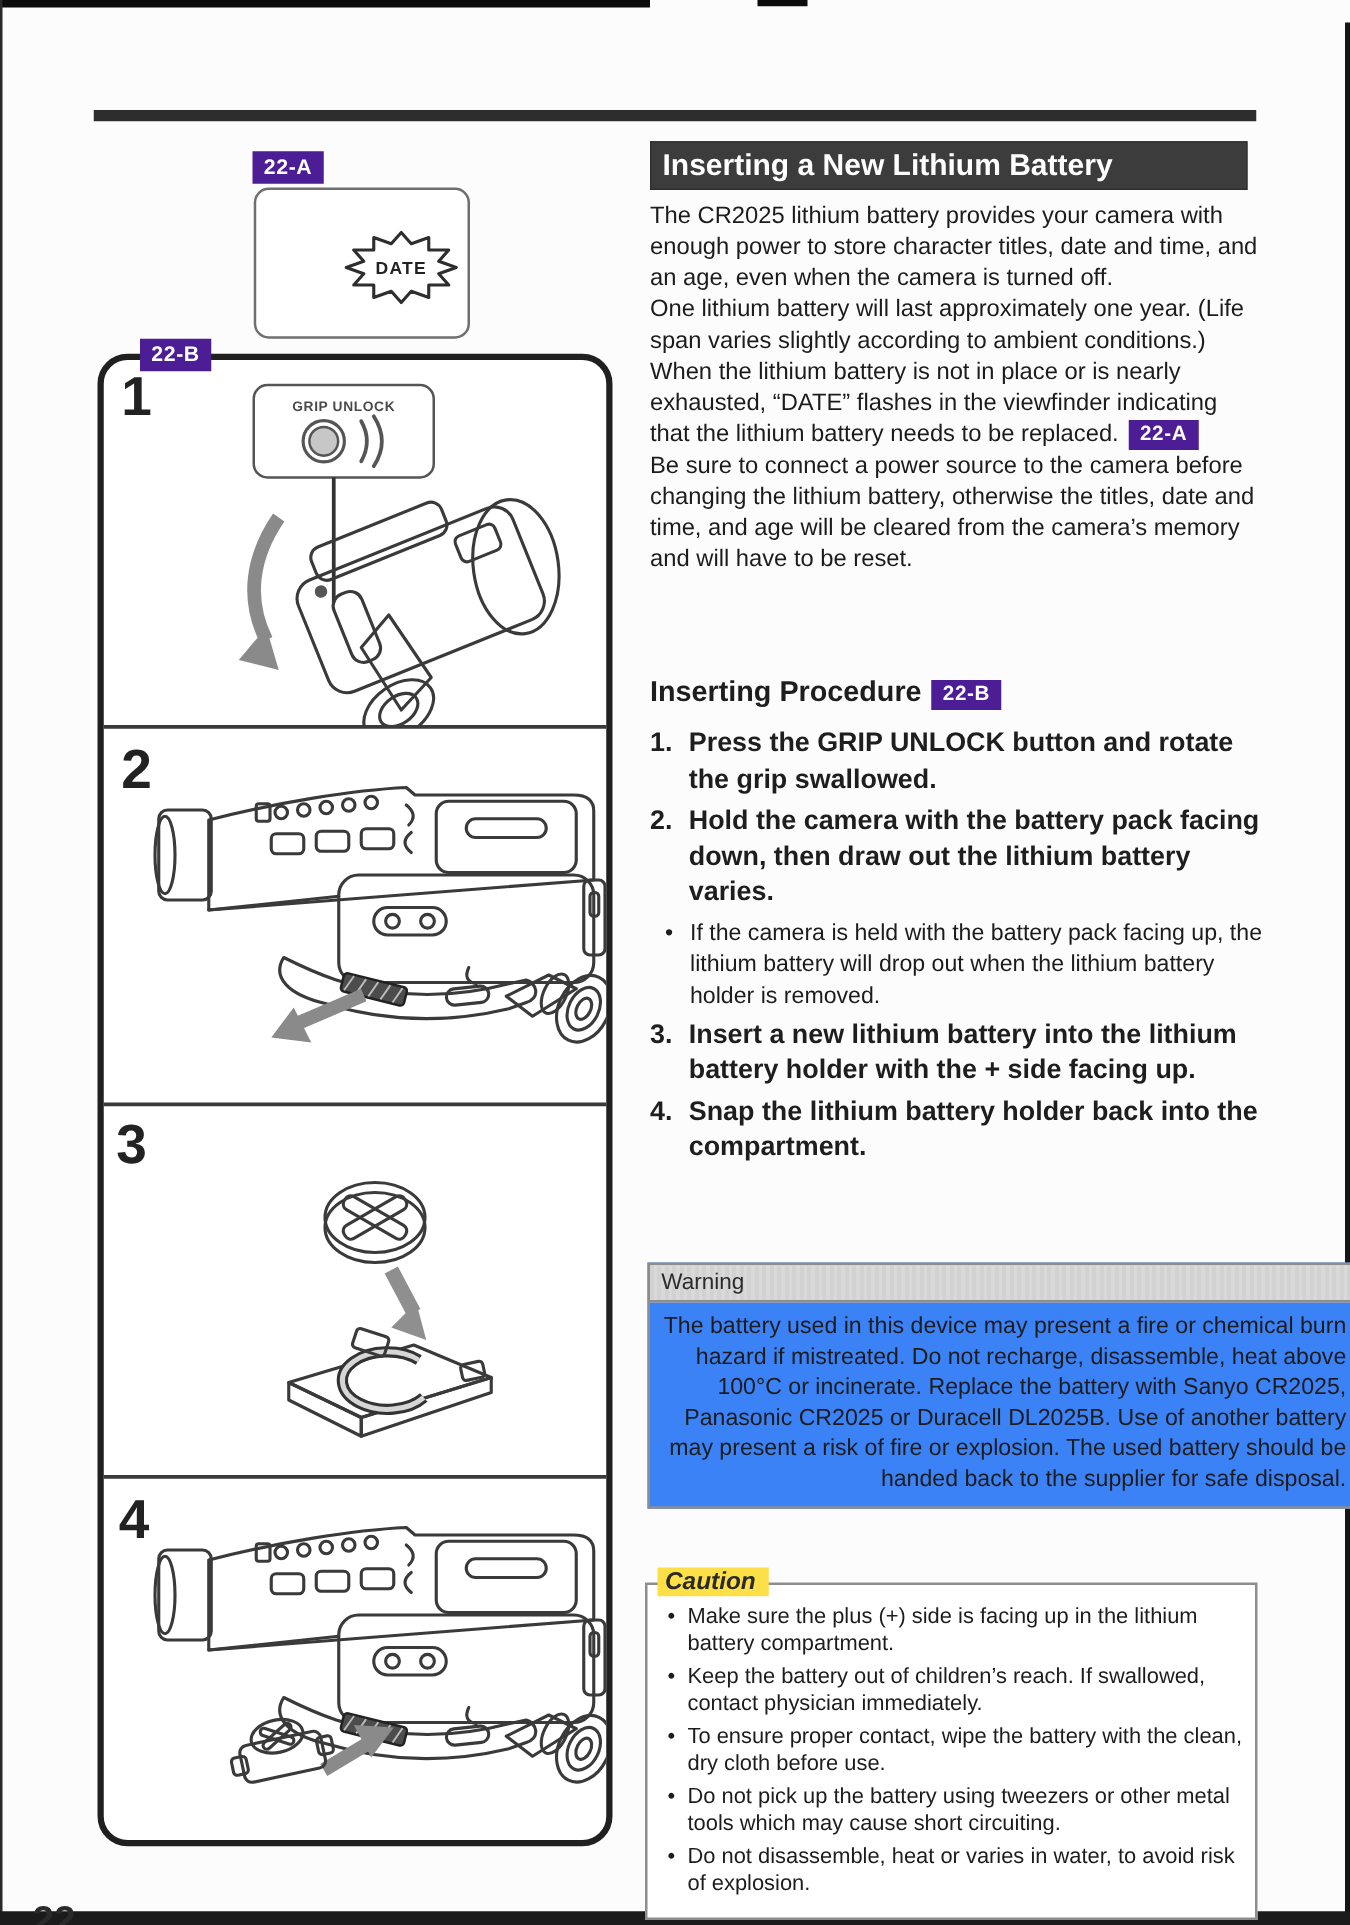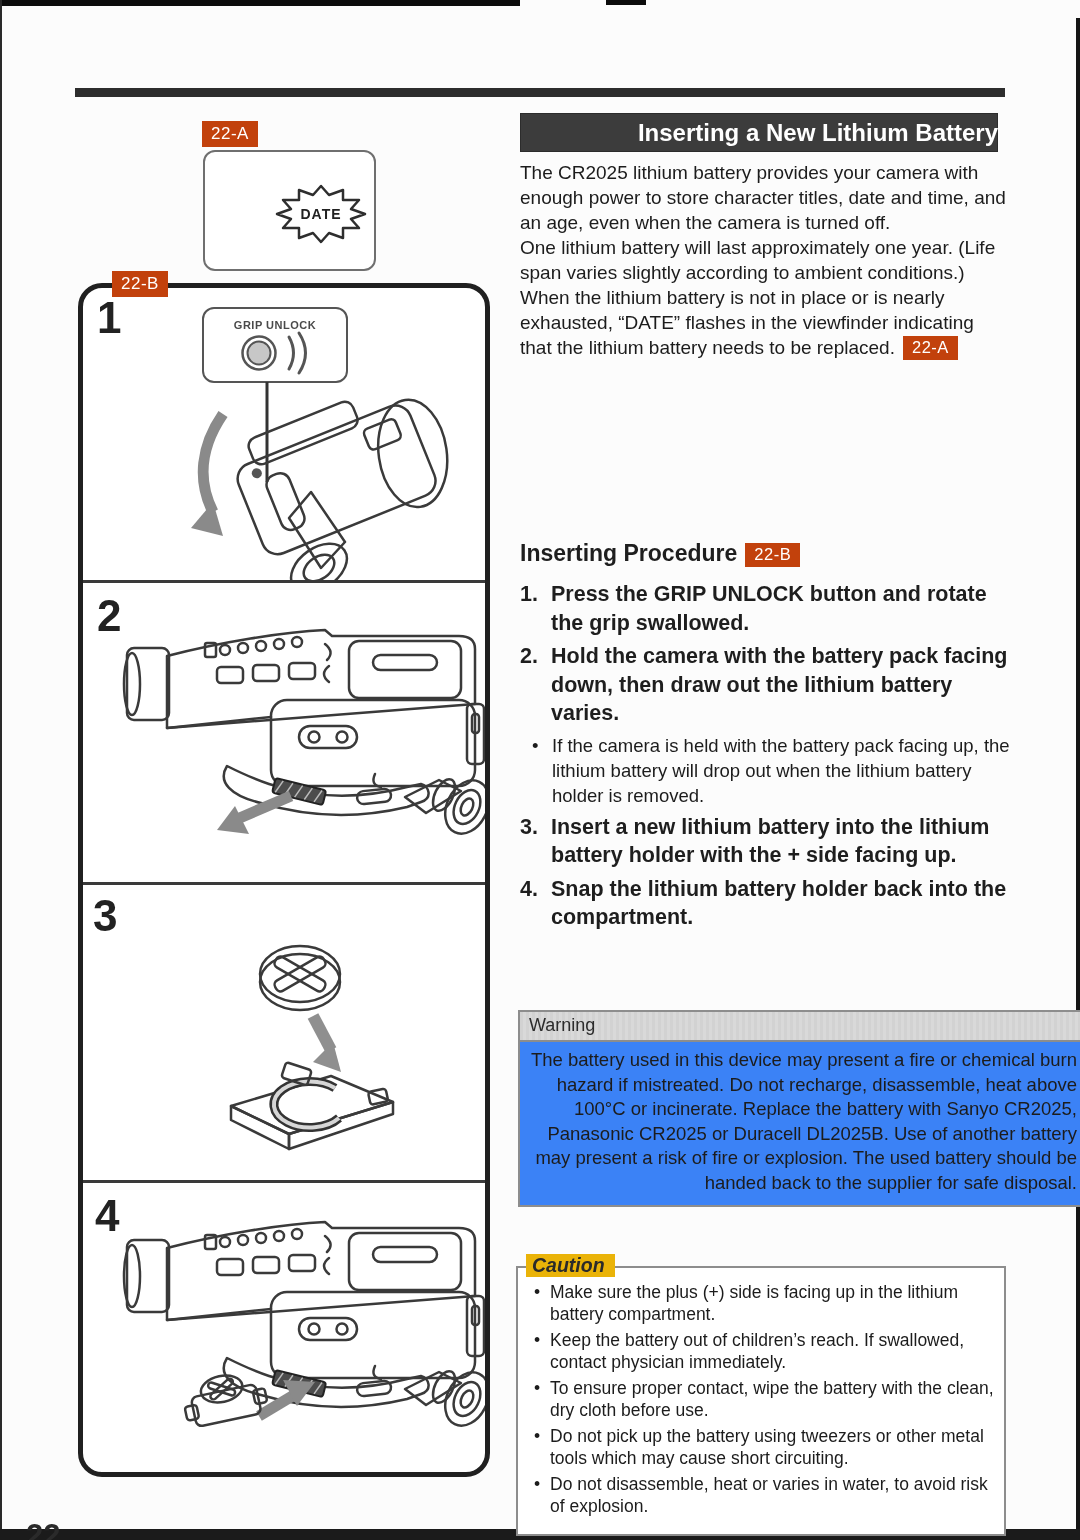--- a/index.html
+++ b/index.html
@@ -11,21 +11,21 @@
   
   .edge-top{position:absolute;left:0;top:0;width:520px;height:6px;background:#0c0c0c;}
   .edge-top-dash{position:absolute;left:606px;top:0;width:40px;height:5px;background:#0c0c0c;}
   .edge-left{position:absolute;left:0;top:0;width:2px;height:1540px;background:#2a2a2a;}
   .edge-right{position:absolute;left:1076px;top:18px;width:4px;height:1522px;background:#151515;}
   .edge-bottom{position:absolute;left:0;top:1529px;width:1080px;height:11px;background:#1b1b1b;}
   .top-rule{position:absolute;left:75px;top:88px;width:930px;height:9px;background:#2d2d2d;}
 
   
   .badge{
-    display:inline-block;background:#c2410c;color:#fff;font-weight:normal;
+    display:inline-block;background:#4c1d95;color:#fff;font-weight:bold;
     font-size:17px;line-height:21px;padding:2px 9px 3px;letter-spacing:.5px;
   }
   .badge-a{position:absolute;left:202px;top:121px;}
   .badge-b{position:absolute;left:112px;top:271px;z-index:3;}
   .badge-inline{margin-left:8px;font-size:16.5px;vertical-align:1px;padding:1px 9px 2px;}
 
   
   .vf-box{
     position:absolute;left:203px;top:150px;width:169px;height:117px;
     border:2px solid #6f6f6f;border-radius:12px;background:#fff;overflow:hidden;
@@ -44,21 +44,20 @@
   .fig-svg{position:absolute;left:0;}
   .s1{top:8px}.s2{top:296px}.s3{top:598px}.s4{top:896px}
 
   
   .page-num{position:absolute;left:26px;top:1478px;font-weight:bold;font-size:31px;color:#2a2a2a;margin-top:40px;}
 
   
   .title-bar{
     position:absolute;left:520px;top:113px;width:478px;height:39px;background:#3c3c3c;
     box-shadow:0 0 0 1px #2c2c2c inset;
-    text-align:right;
   }
   .title-bar span{color:#fff;font-weight:bold;font-size:24px;line-height:39px;padding-left:10px;display:block;}
   .intro{position:absolute;left:520px;top:160px;width:490px;}
   .intro p{margin:0;font-size:19px;line-height:25px;color:#1c1c1c;}
   .proc-head{position:absolute;left:520px;top:540px;width:490px;font-weight:bold;font-size:23px;color:#1e1e1e;}
   .steps{position:absolute;left:520px;top:580px;width:492px;}
   .step{display:flex;font-weight:bold;font-size:21.5px;line-height:28.5px;color:#1e1e1e;margin-bottom:5px;}
   .step .num{flex:0 0 31px;}
   .note{display:flex;font-size:18.5px;line-height:25px;font-weight:normal;color:#1c1c1c;margin:1px 0 5px 12px;}
   .note .nb{flex:0 0 20px;}
@@ -72,21 +71,21 @@
     padding:3px 9px 4px;
     background-image:repeating-linear-gradient(90deg,#d2d2d2 0 3px,#d9d9d9 3px 6px);
   }
   .warning-body{padding:6px 9px 10px;font-size:18.5px;line-height:24.5px;color:#1c1c1c;text-align:right;}
 
   .caution-box{
     position:absolute;left:516px;top:1266px;width:490px;border:2px solid #8d8d8d;
     background:#fff;box-sizing:border-box;padding:14px 8px 12px 6px;
   }
   .caution-legend{
-    position:absolute;left:8px;top:-14px;background:#eab308;padding:0 10px 0 6px;
+    position:absolute;left:8px;top:-14px;background:#fde047;padding:0 10px 0 6px;
     font-weight:bold;font-style:italic;font-size:19.5px;color:#2a2a2a;text-align:center;
   }
   .citem{display:flex;font-size:17.5px;line-height:21.5px;color:#1c1c1c;margin-bottom:5px;}
   .citem .cb{flex:0 0 26px;text-align:center;}
 
   svg .ln{stroke:#3a3a3a;stroke-width:2.5;fill:none;stroke-linejoin:round;stroke-linecap:round;}
   svg text{font-family:"Liberation Sans","DejaVu Sans",sans-serif;}
 </style>
 </head>
 <body>
@@ -243,20 +242,21 @@
 
   <div class="page-num">22</div>
 
   <div class="title-bar">
     <span>Inserting a New Lithium Battery</span>
   </div>
 
   <div class="intro">
     <p>The CR2025 lithium battery provides your camera with enough power to store character titles, date and time, and an age, even when the camera is turned off.</p>
     <p><span>One lithium battery will last approximately one year. (Life span varies slightly according to ambient conditions.) When the lithium battery is not in place or is nearly exhausted, “DATE” flashes in the viewfinder indicating that the lithium battery needs to be replaced.</span><span class="badge badge-inline">22-A</span></p>
+    <p>Be sure to connect a power source to the camera before changing the lithium battery, otherwise the titles, date and time, and age will be cleared from the camera’s memory and will have to be reset.</p>
   </div>
 
   <div class="proc-head">
     <span>Inserting Procedure</span><span class="badge badge-inline">22-B</span>
   </div>
 
   <div class="steps">
     <div class="step">
       <span class="num">1.</span>
       <span class="txt">Press the GRIP UNLOCK button and rotate the grip swallowed.</span>

